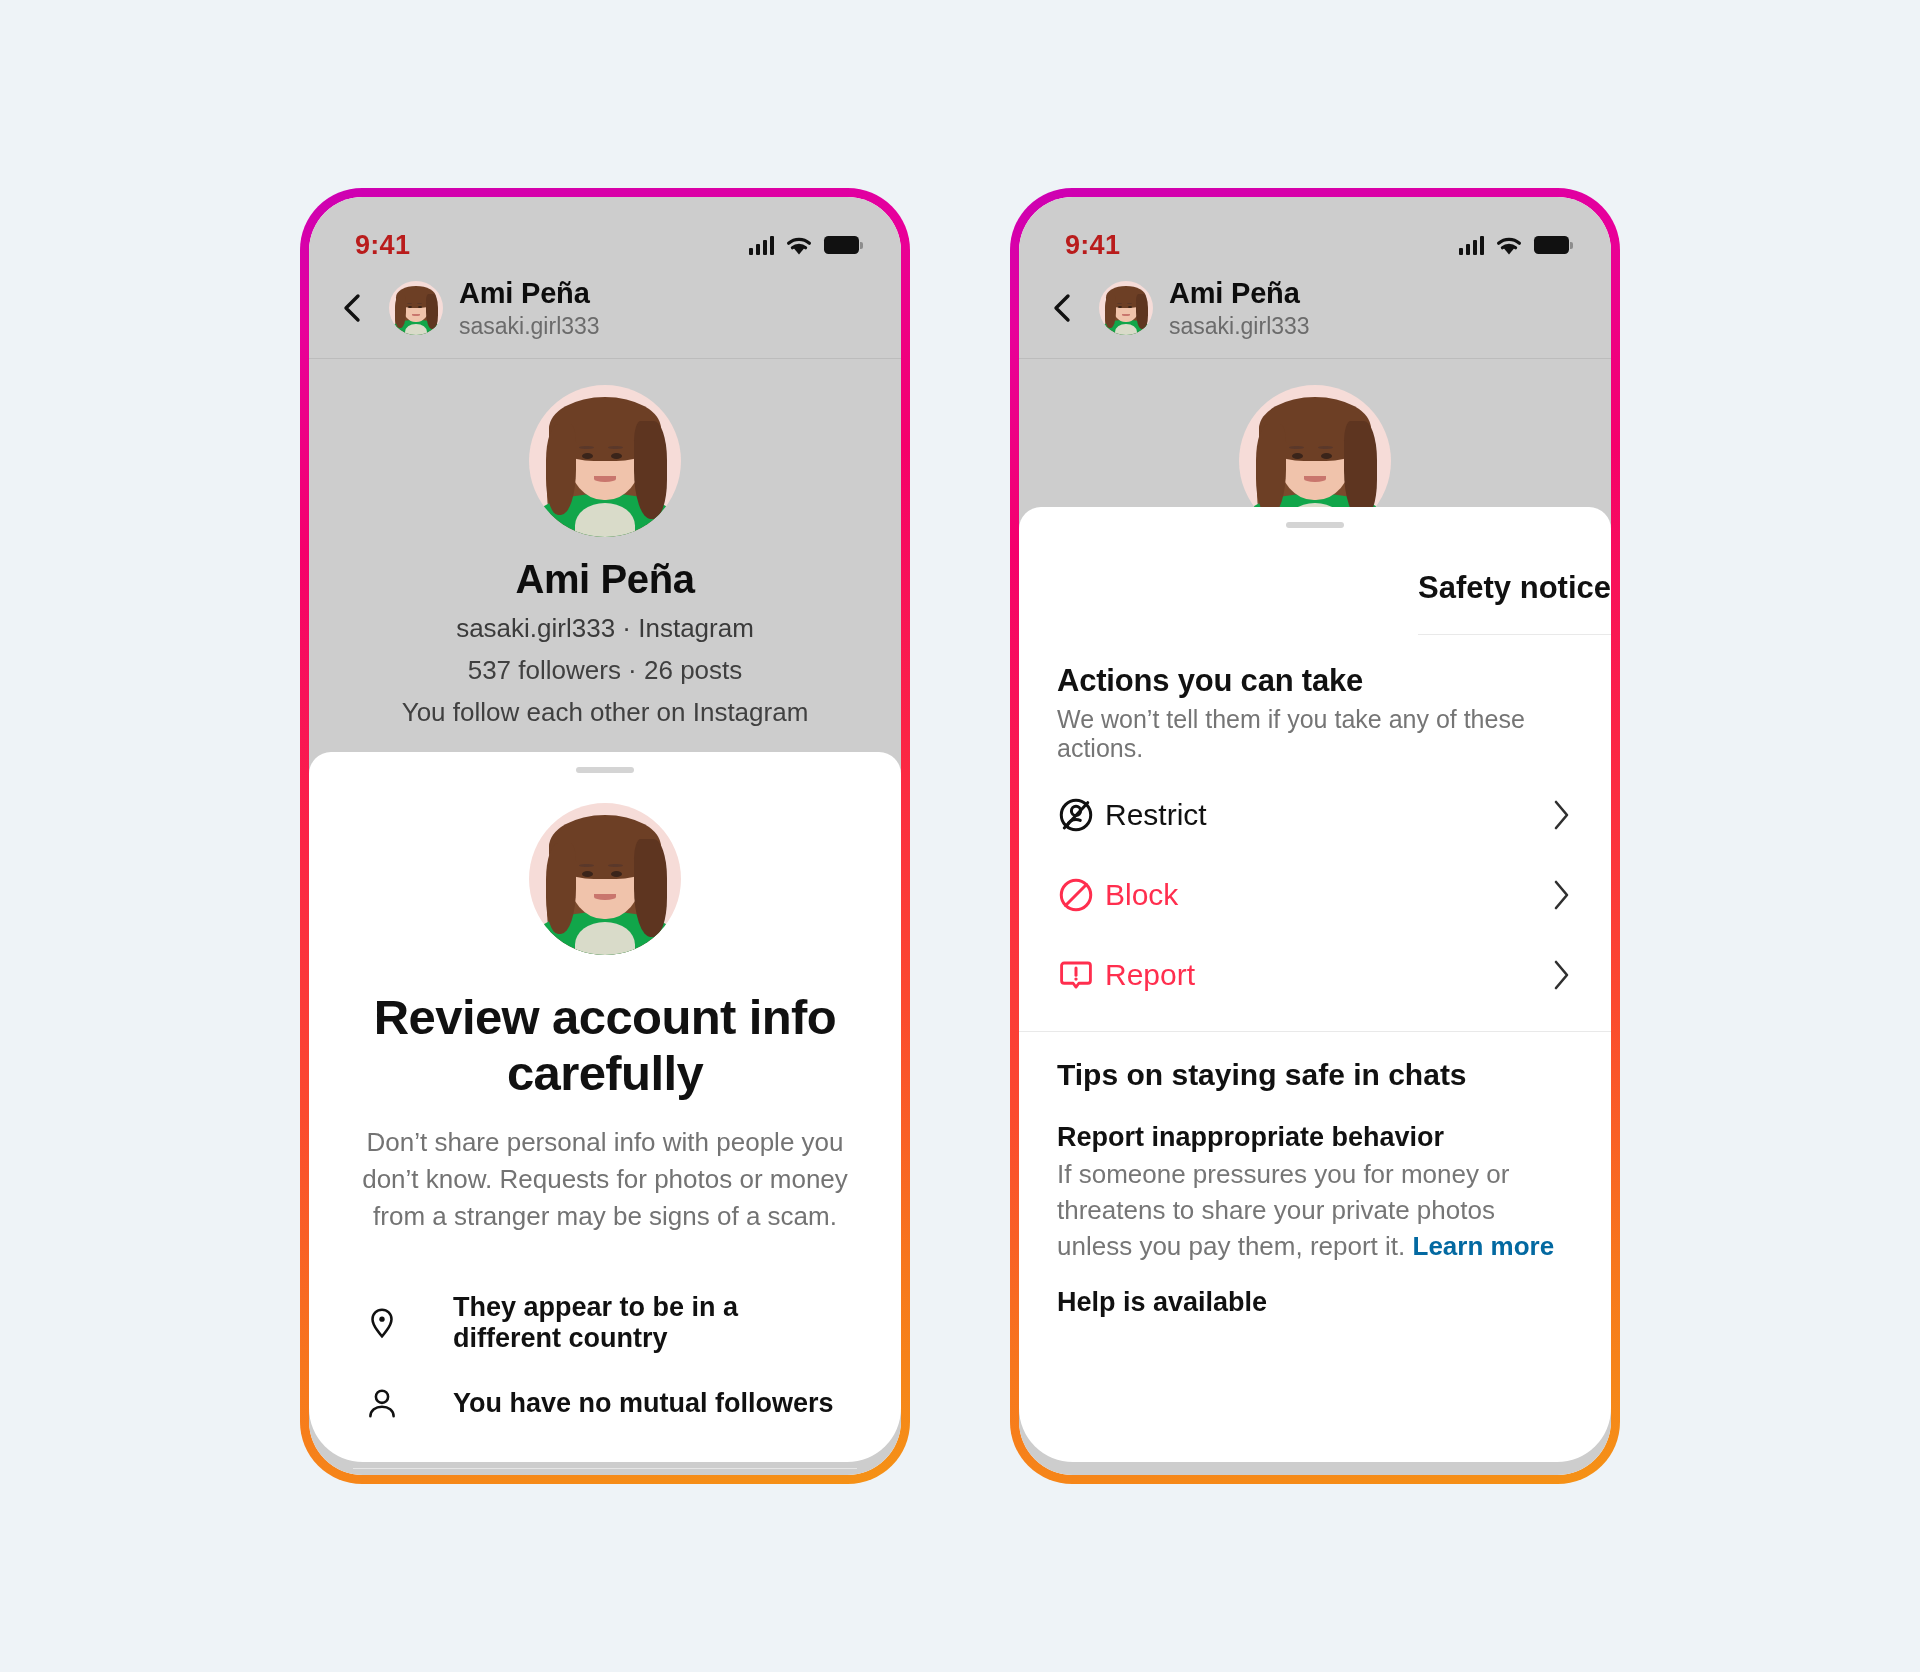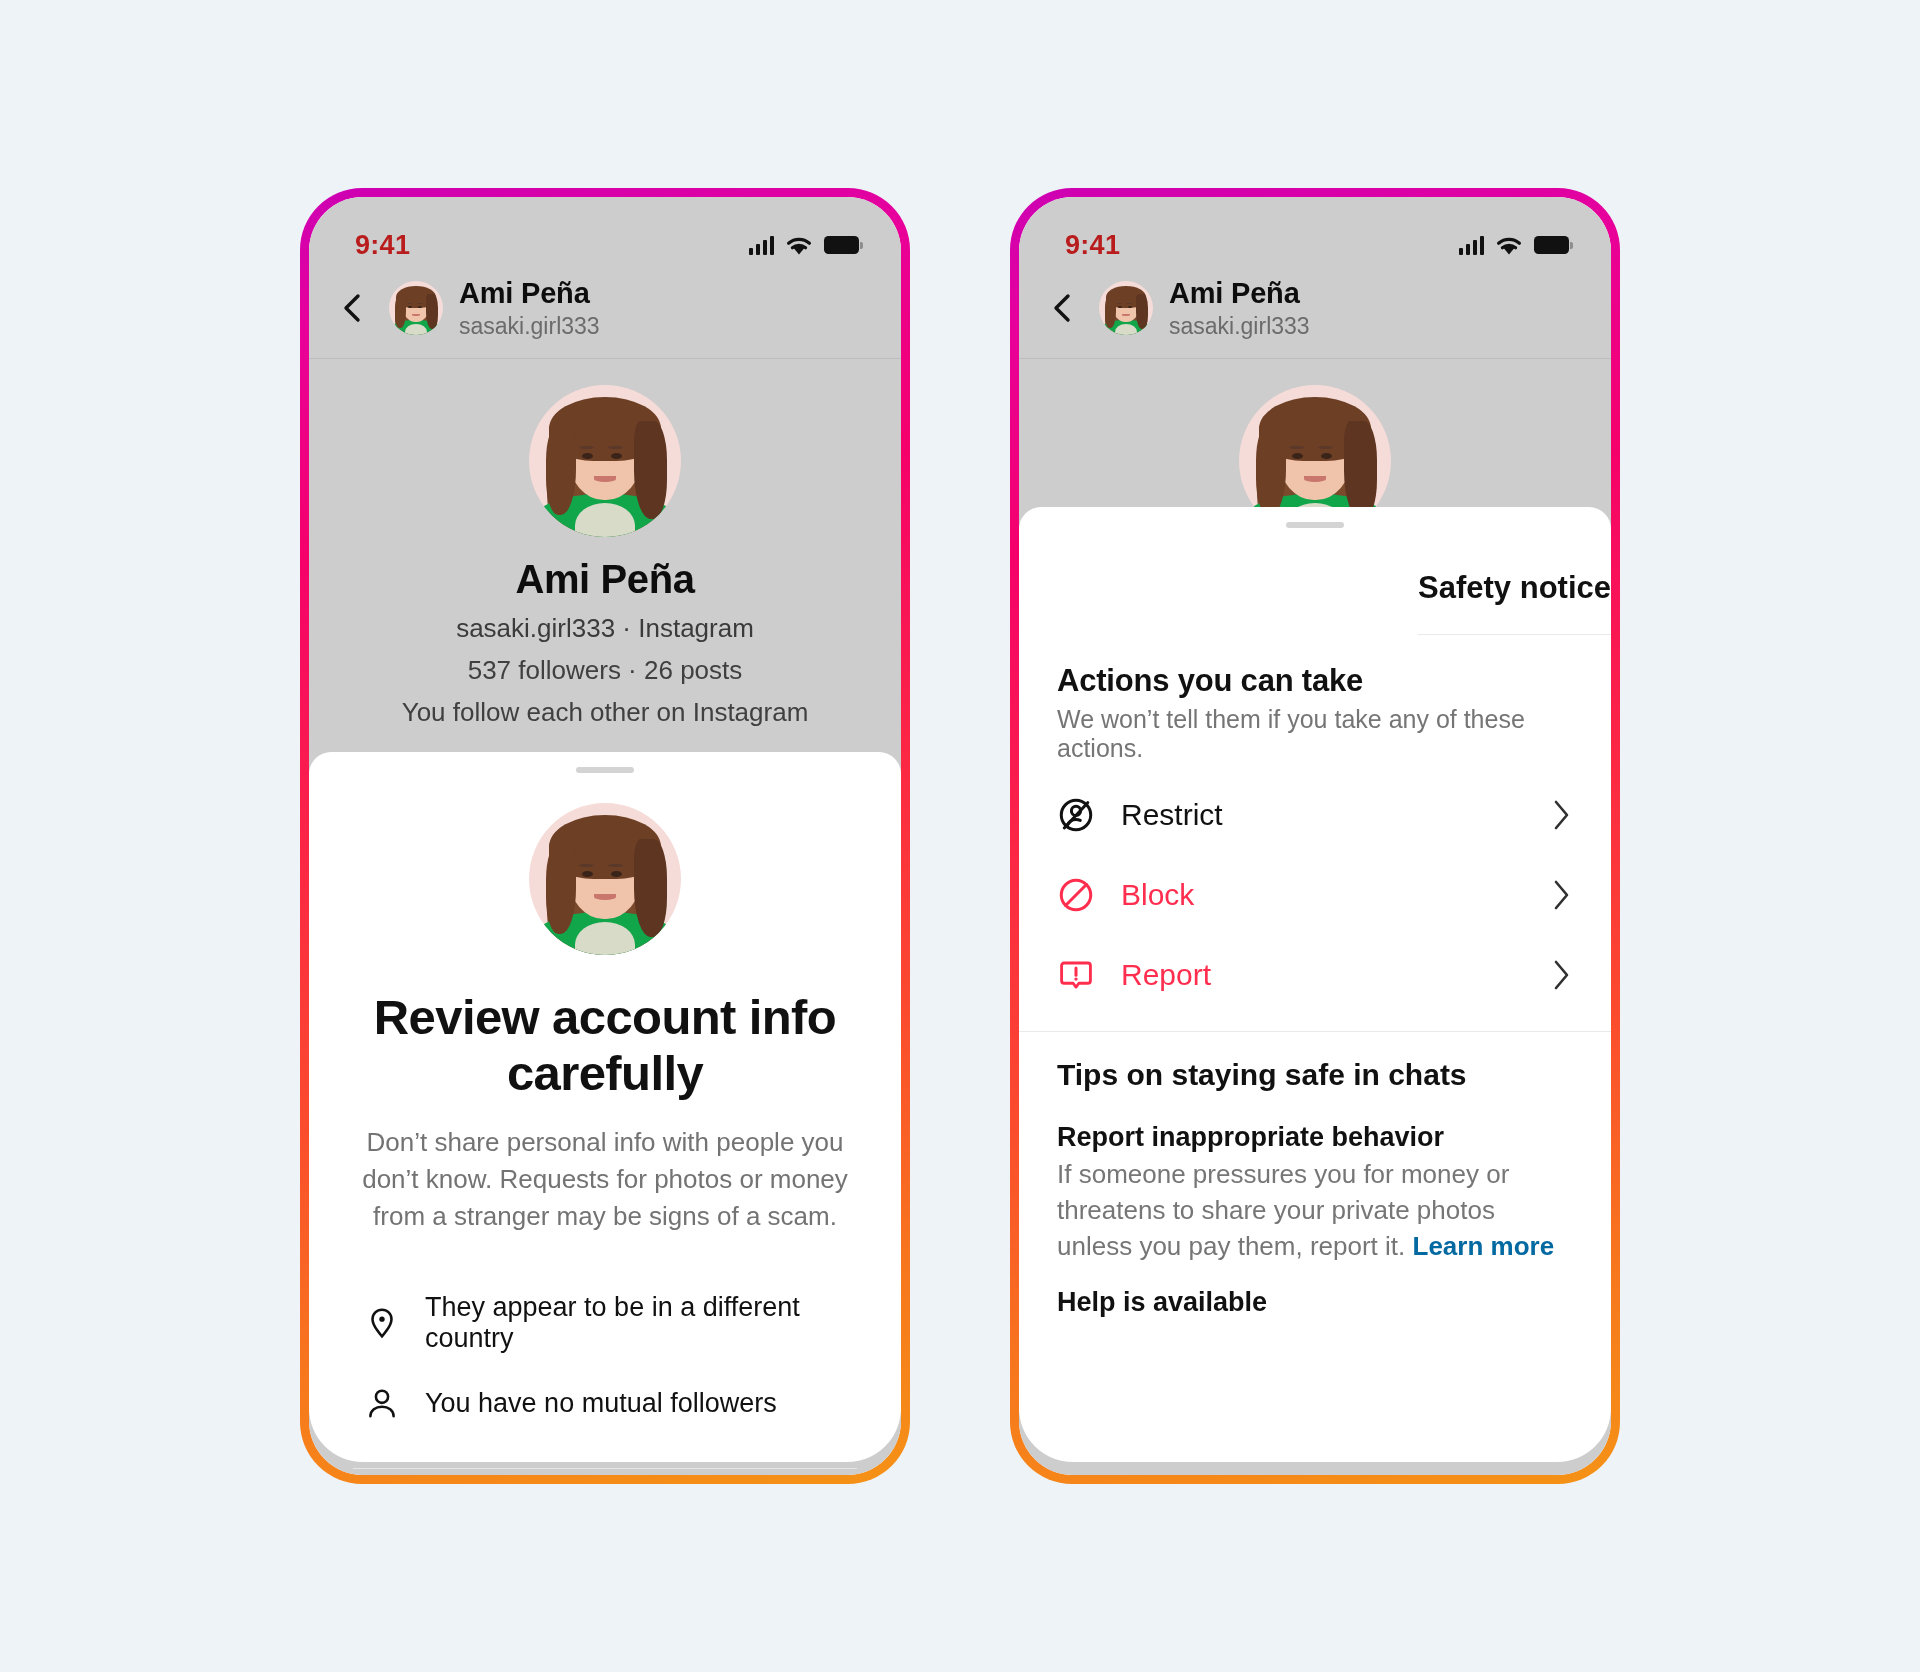--- a/index.html
+++ b/index.html
@@ -168,37 +168,37 @@
   }
   .s1-desc {
     font-size: 26px; color: #737373; line-height: 1.42;
     margin-top: 22px; padding: 0 6px;
   }
   .s1-list { margin-top: 42px; text-align: left; padding: 0 12px; }
   .s1-item {
     display: flex; align-items: center; gap: 26px;
     padding: 16px 0;
   }
-  .s1-item-label { font-size: 27px; font-weight: normal; color: #111; }
+  .s1-item-label { font-size: 27px; font-weight: bold; color: #111; margin-left: 28px; }
   .s1-divider { height: 1px; background: #e6e6e6; margin: 32px 0 0; }
   .s1-actions { padding: 26px 42px 0; }
 
   
   .sheet2 { top: 310px; }
   .s2-header {
     text-align: center; padding: 42px 0 28px;
     border-bottom: 1px solid #e9e9e9;
   }
   .s2-header-title { font-size: 31px; font-weight: bold; color: #111; }
   .s2-scroll { padding: 0 38px; overflow: hidden; }
   .s2-section-head { padding-top: 28px; }
   .s2-h2 { font-size: 31px; font-weight: bold; color: #111; letter-spacing: -.2px; }
   .s2-sub { font-size: 25px; color: #757575; margin-top: 6px; }
   .s2-row {
-    display: flex; align-items: center; gap: 26px;
+    display: flex; align-items: center; gap: 10px;
     padding: 21px 0;
     cursor: pointer;
   }
   .s2-row-label { font-size: 30px; flex: 1; }
   .s2-row.neutral .s2-row-label { color: #111; }
   .s2-row.danger .s2-row-label { color: #ff2e4e; }
   .s2-rows { padding-top: 12px; padding-bottom: 12px; }
   .s2-hr { height: 1px; background: #e9e9e9; margin: 4px -38px 0; }
   .s2-tips-head { font-size: 30px; font-weight: bold; color: #111; padding: 26px 0 8px; }
   .tip { padding-top: 22px; }

